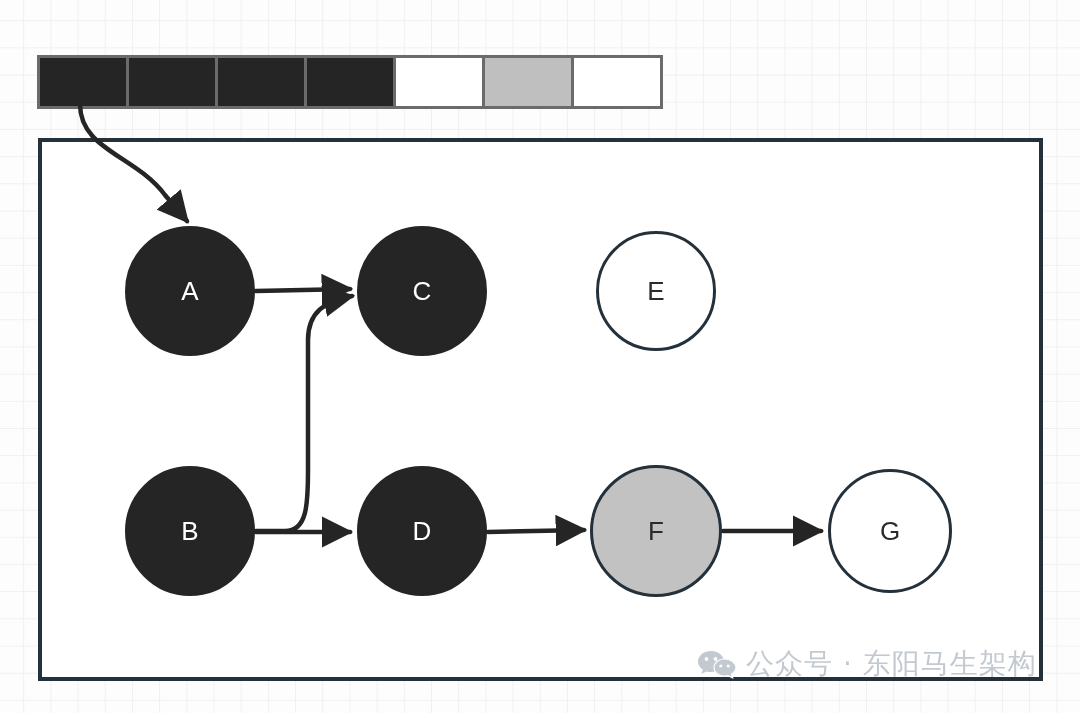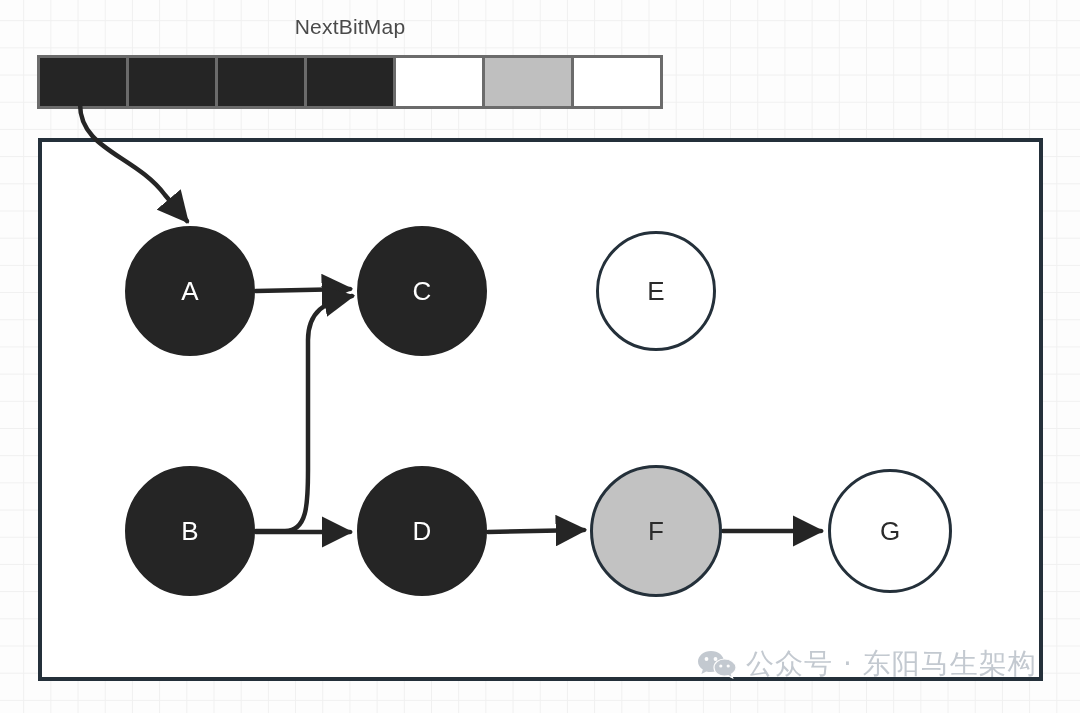--- a/index.html
+++ b/index.html
@@ -121,21 +121,20 @@
     user-select: none;
     white-space: nowrap;
   }
   #watermark .wm-icon { display: block; }
 </style>
 </head>
 <body>
 
 <div id="canvas">
 
-  <div id="bitmap-title">NextBitMap</div>
 
   <div id="bitmap-strip">
     <div class="bit-cell on"></div>
     <div class="bit-cell on"></div>
     <div class="bit-cell on"></div>
     <div class="bit-cell on"></div>
     <div class="bit-cell off"></div>
     <div class="bit-cell mark"></div>
     <div class="bit-cell off"></div>
   </div>

